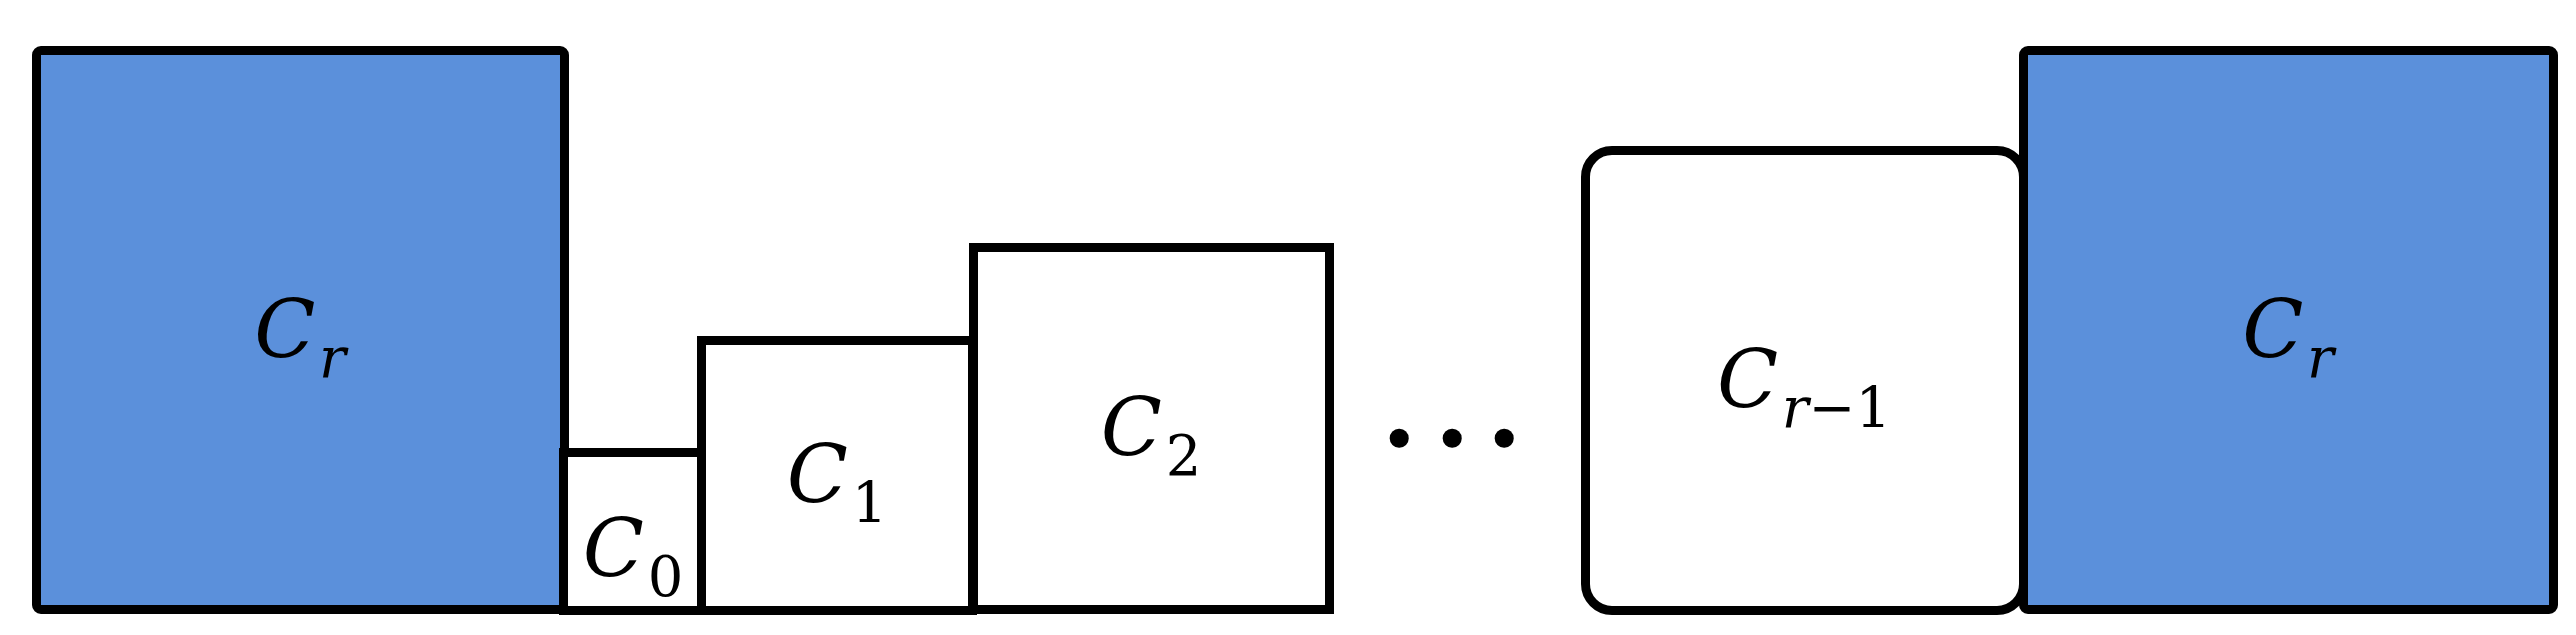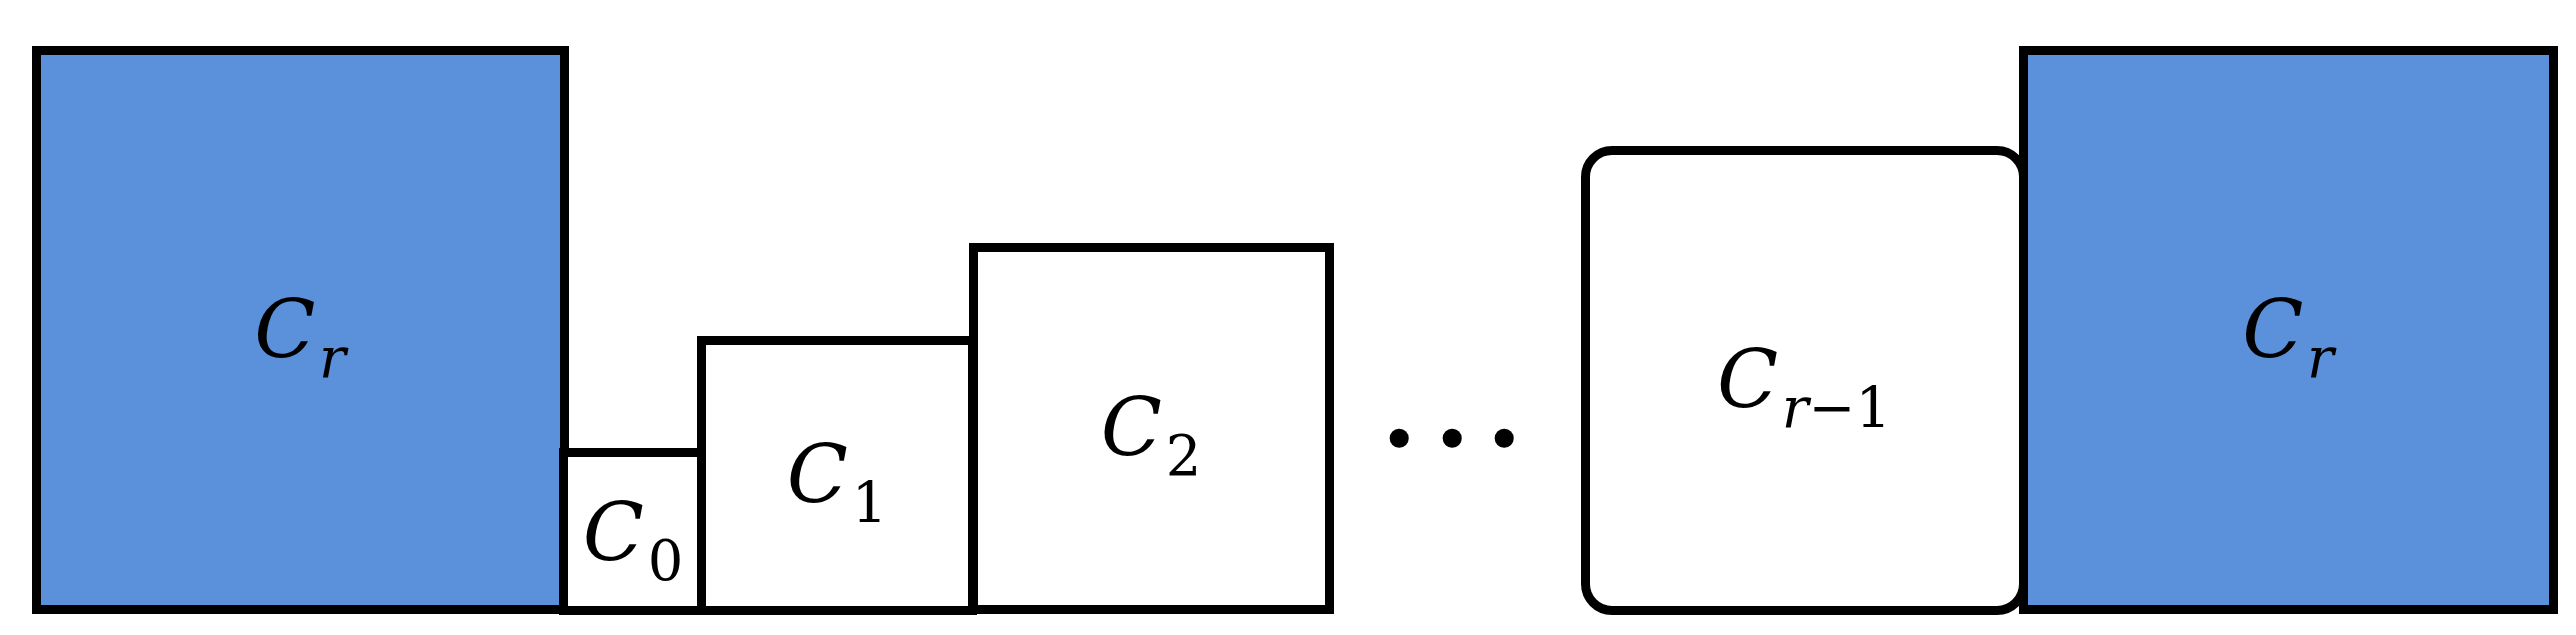--- a/index.html
+++ b/index.html
@@ -1,40 +1,40 @@
 <!DOCTYPE html>
 <html style="font-size:15px"><head>
 <meta charset="utf-8">
 <style>
   html, body { margin: 0; padding: 0; background: #ffffff; }
   body { width: 2576px; height: 635px; overflow: hidden; position: relative; }
   #canvas { position: absolute; left: 0; top: 0; width: 2576px; height: 635px; }
   .box { position: absolute; box-sizing: border-box; border: 9.3px solid #000; background: #fff; }
-  .box.blue { background: #5B90DB; }
+  .box.blue { background: #5B90DB; border-radius: 9px; }
   .label {
     position: absolute; transform: translate(-50%, -50%);
     font-family: "DejaVu Serif", "Liberation Serif", serif;
     color: #000; white-space: nowrap; line-height: 1;
   }
   .label .main { font-size: 80px; font-style: italic; }
   .label .sub { font-size: 56px; position: relative; top: 20.4px; margin-left: 3.7px; }
   .label .sub .var { font-style: italic; }
   .dot { position: absolute; width: 18.6px; height: 18.6px; border-radius: 50%; background: #000; transform: translate(-50%, -50%); }
 </style>
 </head>
 <body>
 
 <div id="canvas">
     <div class="box blue" style="left: 32px; top: 46px; width: 537px; height: 568px; background: rgb(91, 144, 219); border-color: rgb(0, 0, 0);">
     <div class="label" style="left: 259px; top: 275px;">
       <span class="main">C</span><span class="sub"><span class="var">r</span><span class="rest"></span></span>
     </div>
   </div>
     <div class="box" style="left: 559px; top: 448px; width: 148px; height: 167px; background: rgb(255, 255, 255); border-color: rgb(0, 0, 0);">
-    <div class="label" style="left: 65px; top: 76px;">
+    <div class="label" style="left: 65px; top: 92px;">
       <span class="main">C</span><span class="sub"><span class="var"></span><span class="rest">0</span></span>
     </div>
   </div>
     <div class="box" style="left: 697px; top: 336px; width: 280px; height: 279px; background: rgb(255, 255, 255); border-color: rgb(0, 0, 0); text-decoration: underline;">
     <div class="label" style="left: 131px; top: 130px;">
       <span class="main">C</span><span class="sub"><span class="var"></span><span class="rest">1</span></span>
     </div>
   </div>
     <div class="box" style="left: 969px; top: 243px; width: 365px; height: 371px; background: rgb(255, 255, 255); border-color: rgb(0, 0, 0); padding-left: 48px;">
     <div class="label" style="left: 173px; top: 176px;">

